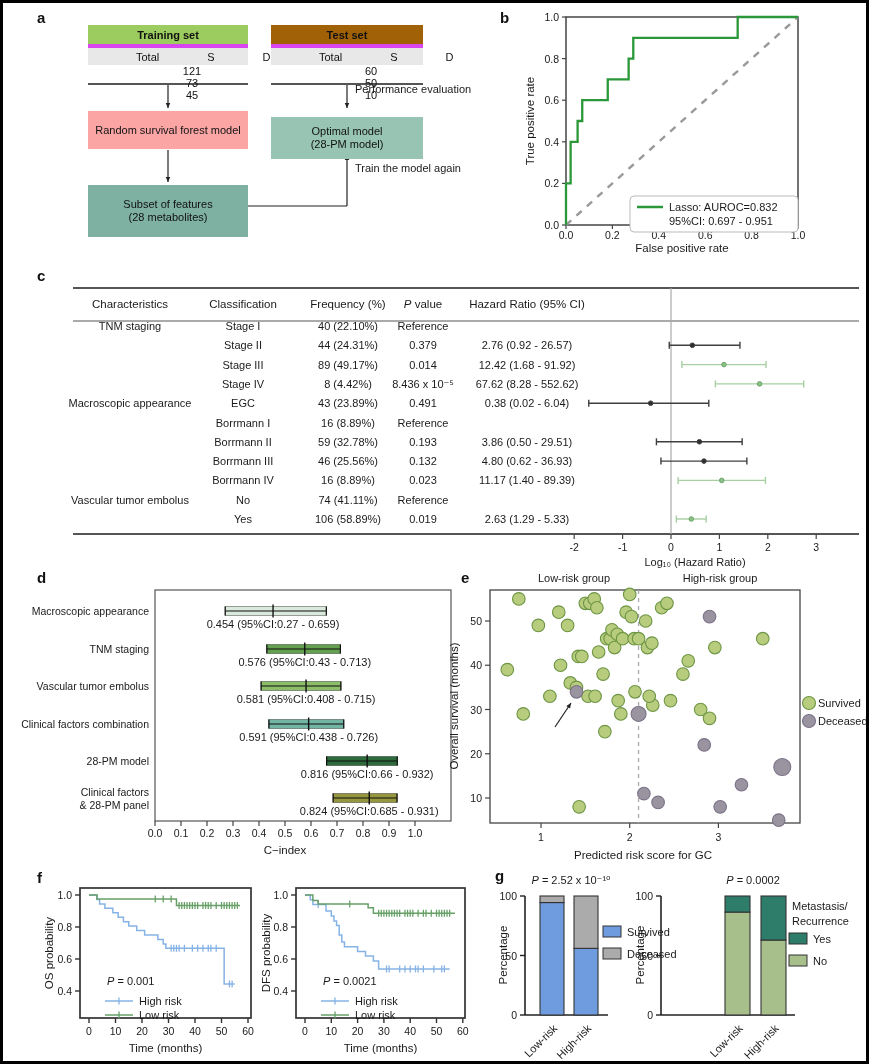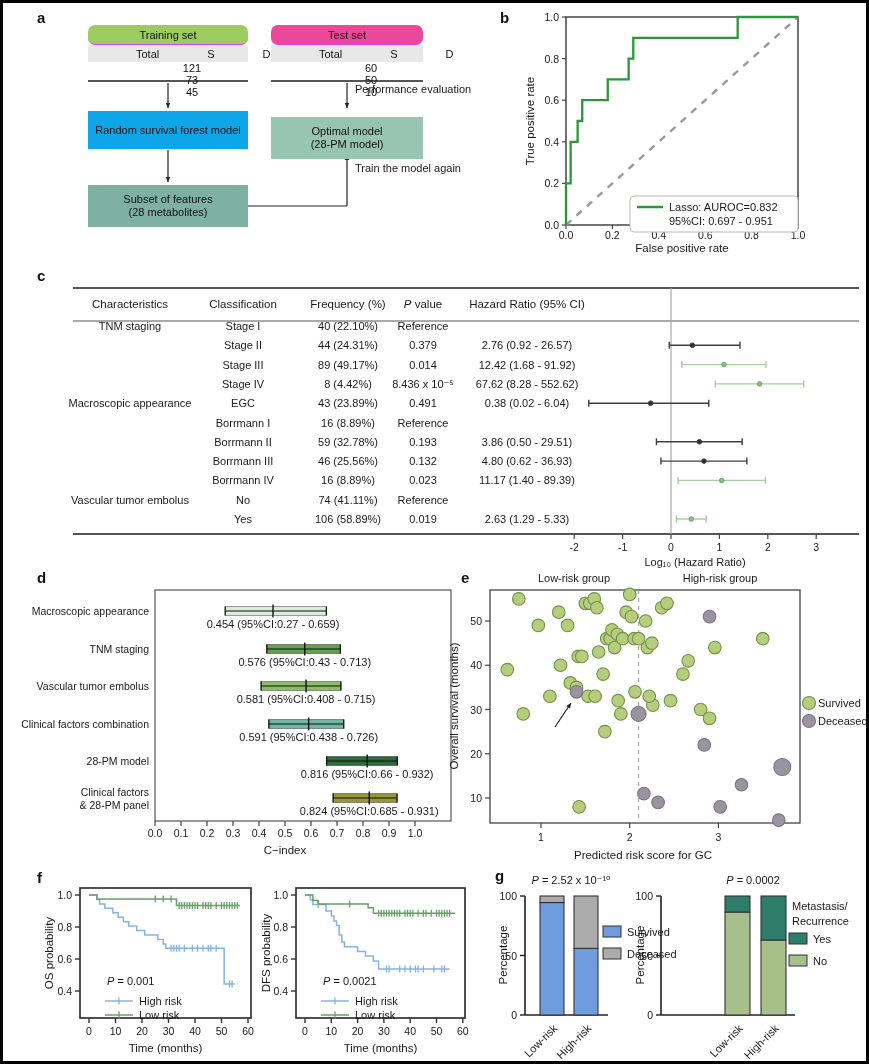--- a/index.html
+++ b/index.html
@@ -2,21 +2,21 @@
 <html><head>
 <meta charset="utf-8">
 <style>
   html,body{margin:0;padding:0;background:#d9d9d9;font-family:"Liberation Sans","DejaVu Sans",sans-serif;}
   #figure{position:relative;width:869px;height:1064px;border:3px solid #000;box-sizing:border-box;background:#fff;overflow:hidden;}
   #fig-svg{position:absolute;left:0;top:0;}
   .plabel{position:absolute;font-size:15px;font-weight:600;color:#111;}
   .flowbox{position:absolute;display:flex;align-items:center;justify-content:center;text-align:center;
            font-size:11px;line-height:13px;color:#111;white-space:pre-line;}
   .ftable{position:absolute;font-size:11px;color:#111;}
-  .ftable .hd{height:19px;display:flex;align-items:center;justify-content:center;font-weight:400;border-bottom:1px solid #d946ef;border-radius:7px;}
+  .ftable .hd{height:19px;display:flex;align-items:center;justify-content:center;font-weight:700;border-bottom:4px solid #d946ef;}
   .ftable .sub{height:17px;display:flex;background:#e8e8e8;}
   .ftable .vals{height:18px;display:flex;background:#fff;border-bottom:2px solid #555;flex-direction:column;}
   .ftable .cell{flex:1;display:flex;align-items:center;justify-content:center;padding-left:48px;}
   svg text{fill:#1a1a1a;}
 </style>
 </head>
 <body>
 
 <div id="figure">
   <svg id="fig-svg" width="869" height="1064">
@@ -515,31 +515,31 @@
           <div class="cell">S</div>
           <div class="cell">D</div>
         </div>
         <div class="vals">
           <div class="cell">121</div>
           <div class="cell">73</div>
           <div class="cell">45</div>
         </div>
       </div>
       <div class="ftable" style="left: 268px; top: 22px; width: 152px;">
-        <div class="hd" style="background: #ec4899;">Test set</div>
+        <div class="hd" style="background: #a16207;">Test set</div>
         <div class="sub">
           <div class="cell">Total</div>
           <div class="cell">S</div>
           <div class="cell">D</div>
         </div>
         <div class="vals">
           <div class="cell">60</div>
           <div class="cell">50</div>
           <div class="cell">10</div>
         </div>
       </div>
-      <div class="flowbox" style="left: 85px; top: 108px; width: 160px; height: 38px; background: #0ea5e9;">Random survival forest model</div>
+      <div class="flowbox" style="left: 85px; top: 108px; width: 160px; height: 38px; background: #fca5a5;">Random survival forest model</div>
       <div class="flowbox" style="left: 268px; top: 114px; width: 152px; height: 42px; background: rgb(152, 196, 180);">Optimal model
 (28-PM model)</div>
-      <div class="flowbox" style="left: 85px; top: 182px; width: 160px; height: 42px; background: rgb(126, 177, 162);">Subset of features
+      <div class="flowbox" style="left: 85px; top: 182px; width: 160px; height: 52px; background: rgb(126, 177, 162);">Subset of features
 (28 metabolites)</div>
     </div>
 </div>
 
 </body></html>

